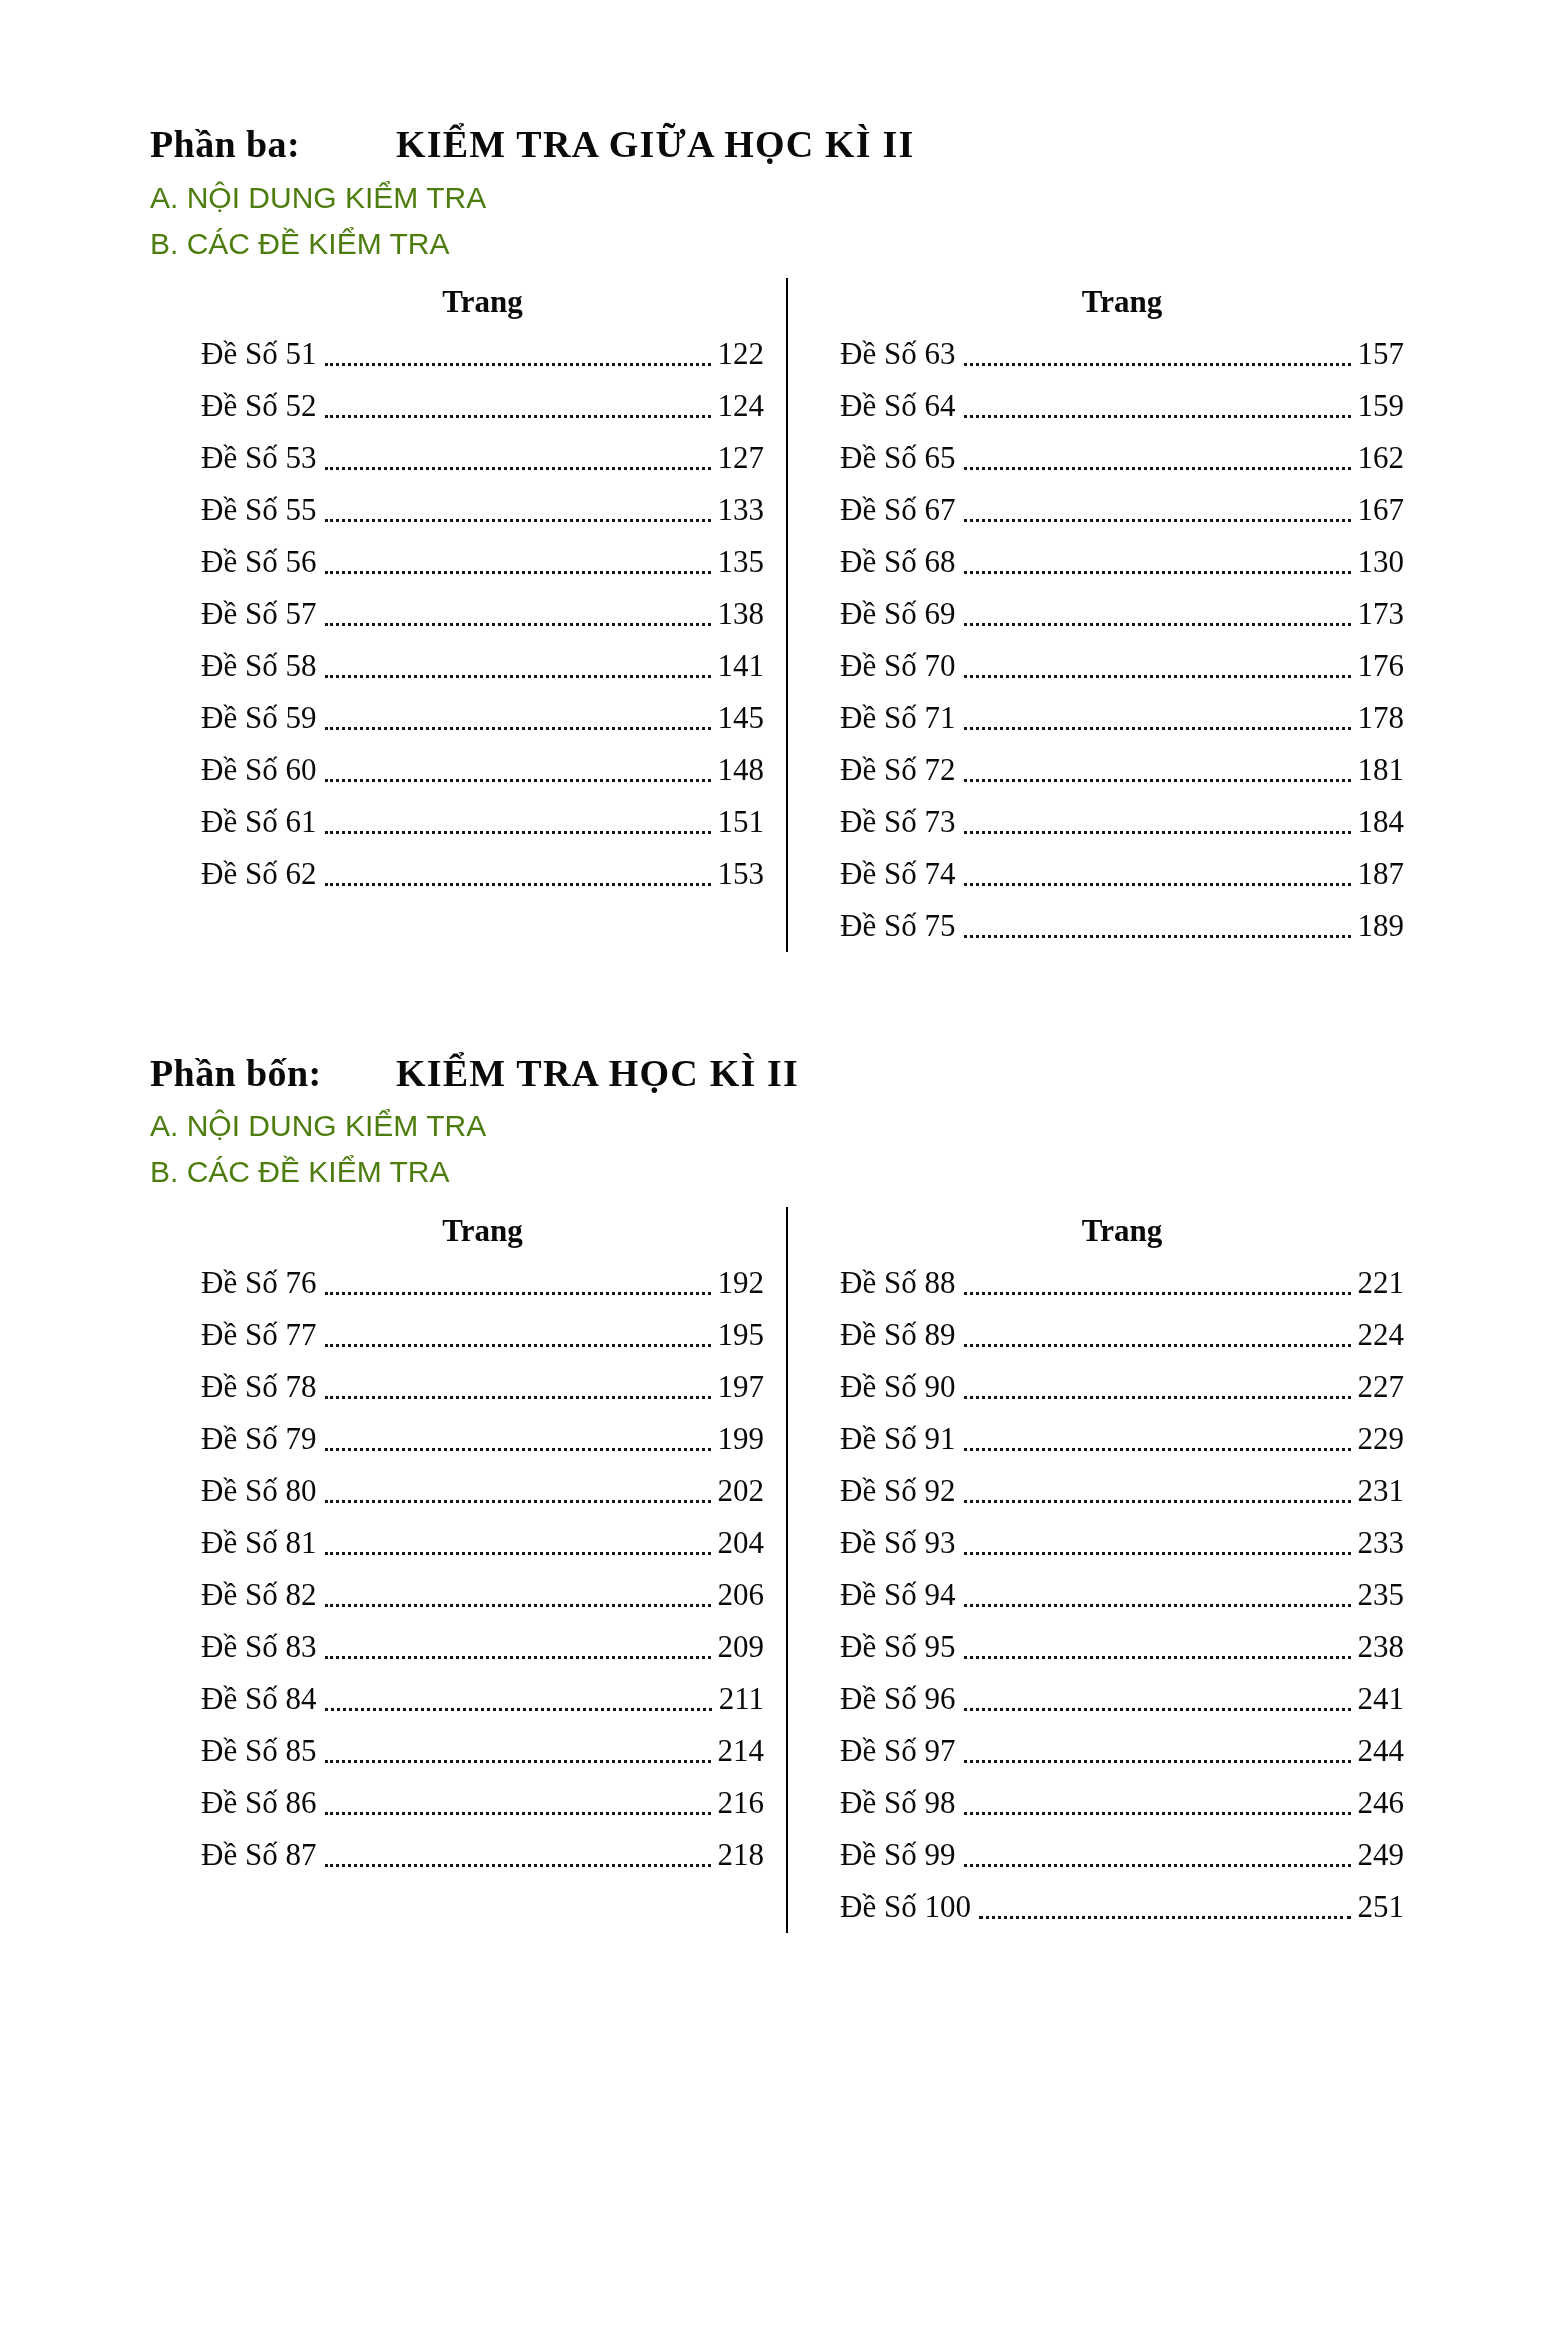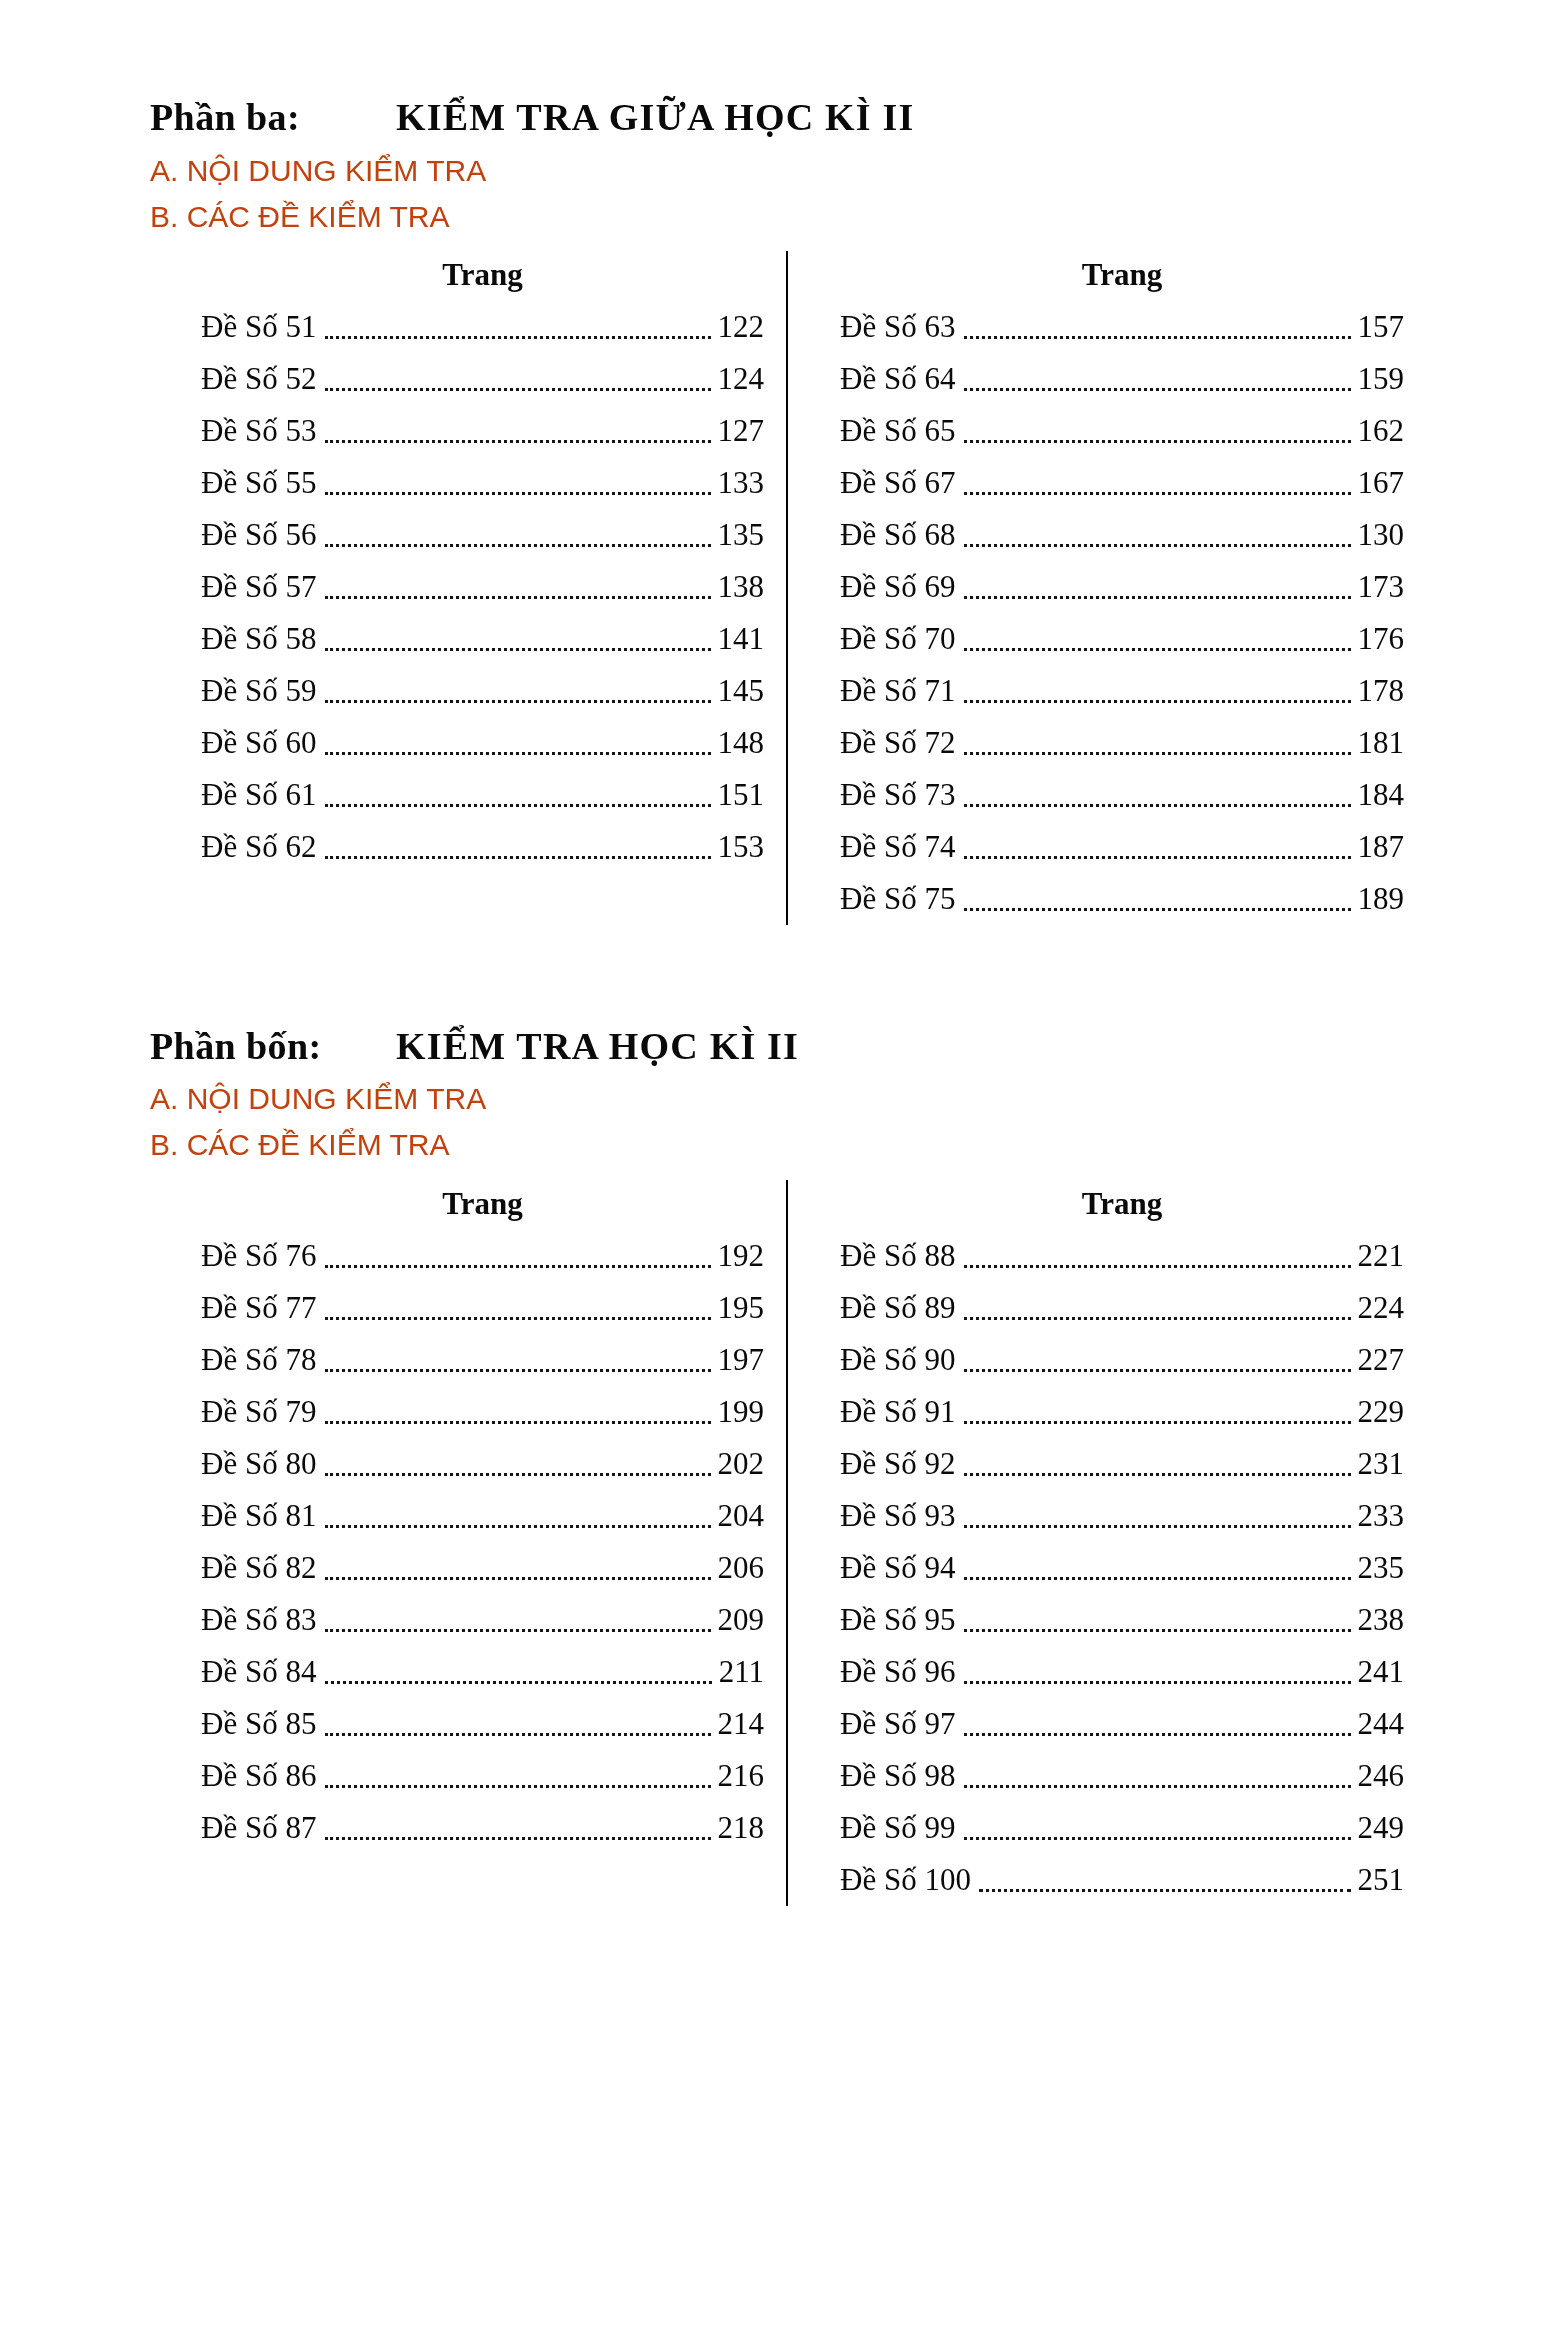--- a/index.html
+++ b/index.html
@@ -12,21 +12,21 @@
     height: 2342px;
     position: relative;
     font-family: "Liberation Serif", serif;
     color: #0a0a0a;
     overflow: hidden;
   }
   .page {
     box-sizing: border-box;
     width: 1561px;
     height: 1788px;
-    padding: 93px 157px 0 150px;
+    padding: 120px 157px 0 150px;
   }
   
   .toc-section + .toc-section {
     margin-top: 97px;
   }
   .section-heading {
     margin: 0;
     font-size: 38px;
     font-weight: bold;
     letter-spacing: 1.2px;
@@ -40,21 +40,21 @@
   }
   
   .subitems {
     margin-top: 6.6px;
   }
   .subitem {
     font-family: "Liberation Sans", sans-serif;
     font-size: 30px;
     line-height: 46px;
     font-weight: 400;
-    color: #c2410c;
+    color: #4d7c0f;
   }
   
   .toc-columns {
     display: flex;
     align-items: stretch;
     margin-top: 11.6px;
   }
   .toc-col {
     box-sizing: border-box;
   }

